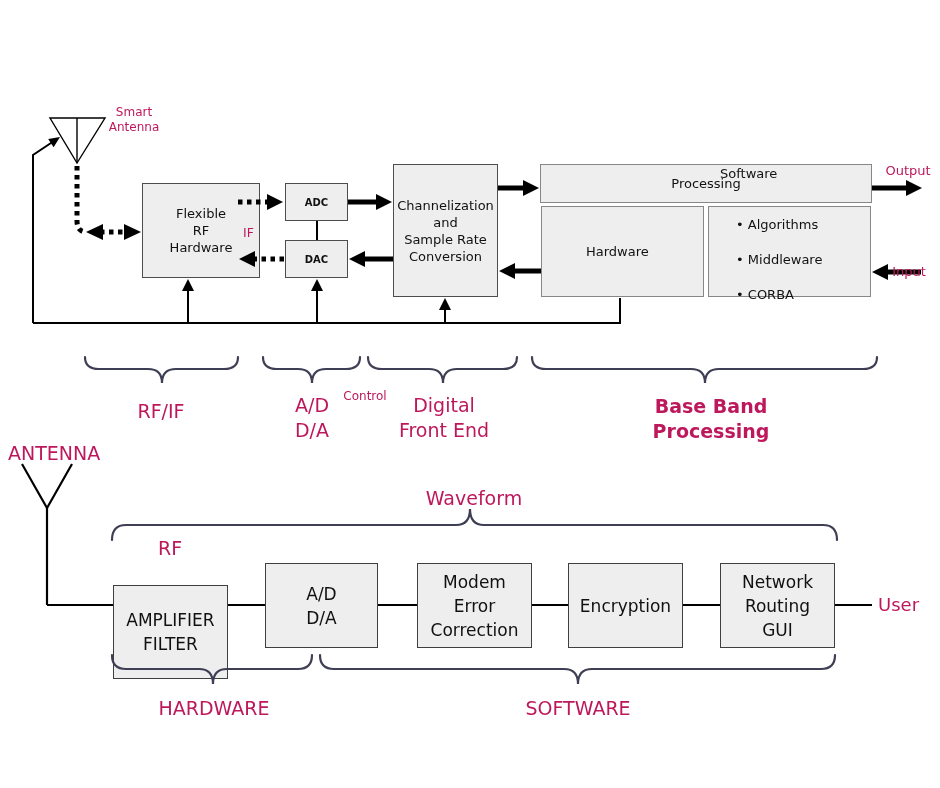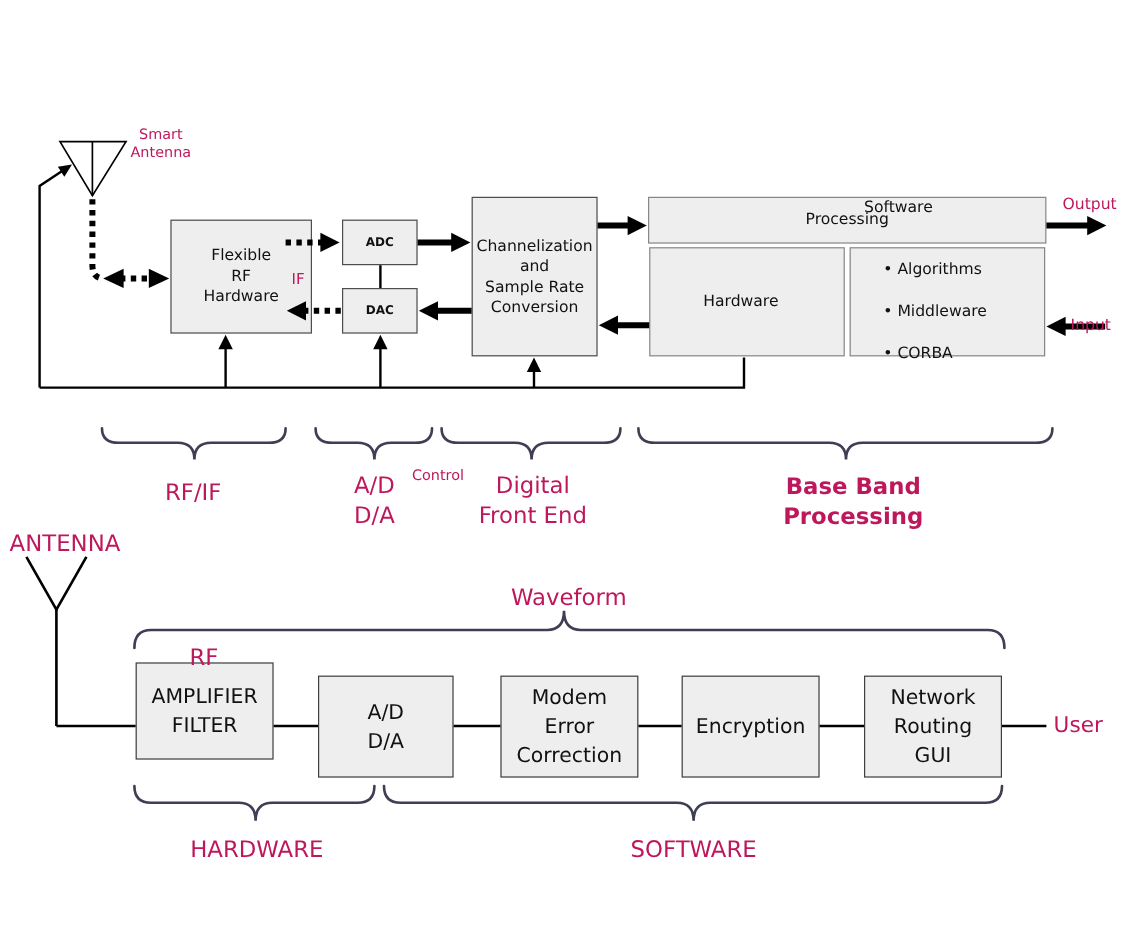--- a/index.html
+++ b/index.html
@@ -77,21 +77,21 @@
 
   <div class="box gray listbox" style="left:708px; top:206px; width:163px; height:91px; padding-left:11px;">
     <div class="bt">Software</div>
     <ul>
       <li>Algorithms</li>
       <li>Middleware</li>
       <li>CORBA</li>
     </ul>
   </div>
 
-  <div class="box dark f17" style="left:113px; top:552px; width:115px; height:81px;">AMPLIFIER
+  <div class="box dark f17" style="left:113px; top:585px; width:115px; height:94px;">AMPLIFIER
 FILTER</div>
   <div class="box dark f17" style="left:265px; top:563px; width:113px; height:85px;">A/D
 D/A</div>
   <div class="box dark f17" style="left:417px; top:563px; width:115px; height:85px;">Modem
 Error
 Correction</div>
   <div class="box dark f17" style="left:568px; top:563px; width:115px; height:85px;">Encryption</div>
   <div class="box dark f17" style="left:720px; top:563px; width:115px; height:85px;">Network
 Routing
 GUI</div>

